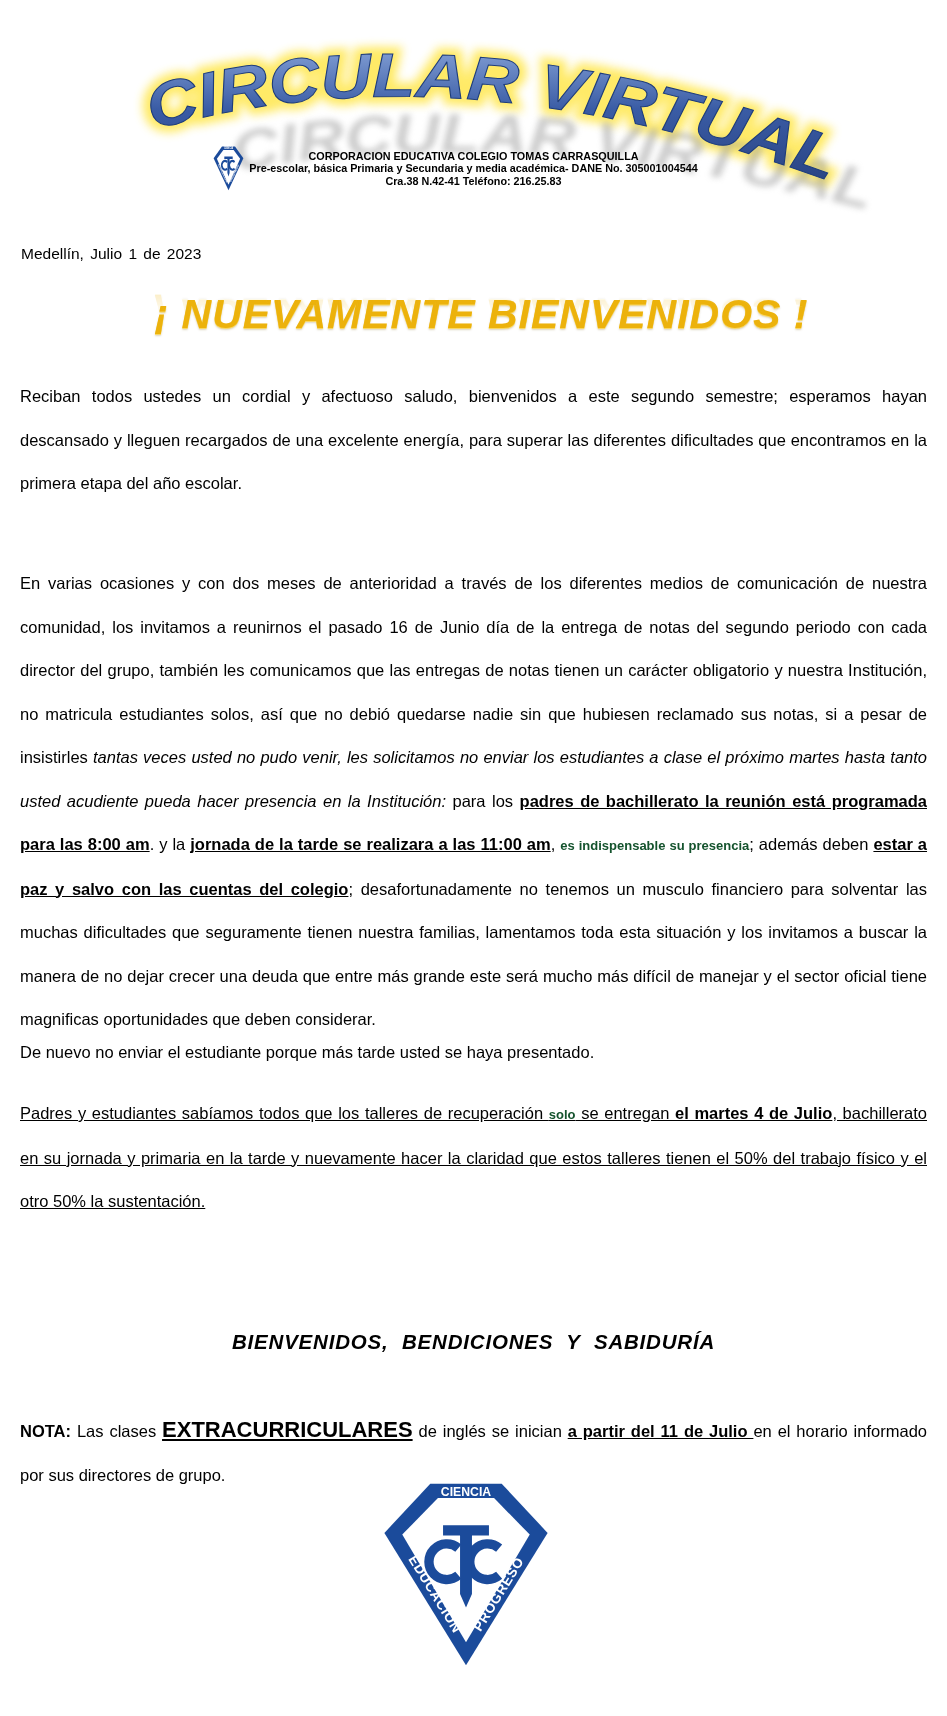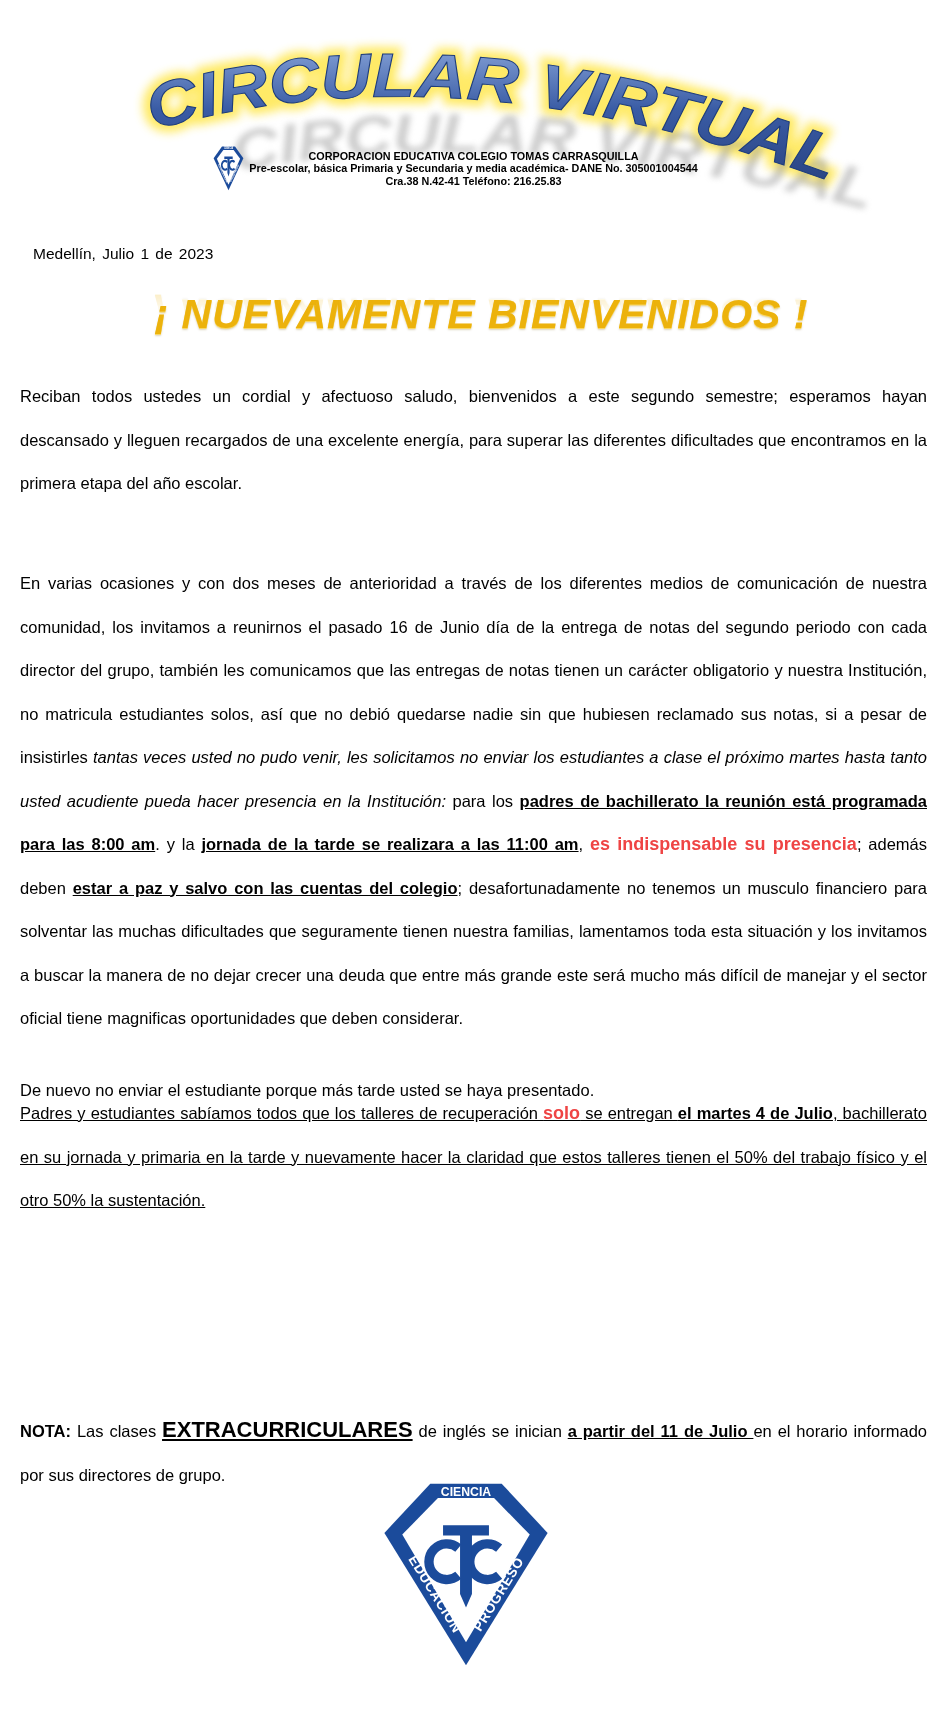--- a/index.html
+++ b/index.html
@@ -13,47 +13,47 @@
   .wordart-refl{fill:#9b9b9b;opacity:.5;font-size:56px;}
   .wordart-main{fill:url(#titleGrad);stroke:#1d3c7c;stroke-width:1px;}
 
   
   .logo-small{position:absolute;left:213px;top:146px;width:31px;height:46px;}
   .letterhead{position:absolute;left:0;right:0;top:150px;text-align:center;
               font-weight:700;font-size:10.8px;line-height:12.4px;}
   .letterhead .lh-line{white-space:nowrap;}
 
   
-  .date-line{position:absolute;left:21px;top:245px;font-size:15.5px;word-spacing:2px;margin-left:12px;}
+  .date-line{position:absolute;left:21px;top:245px;font-size:15.5px;word-spacing:2px;}
 
   
   .welcome-wrap{position:absolute;left:0;right:0;top:294px;text-align:center;line-height:1;padding-left:16px;}
   .welcome{display:block;font-style:italic;font-weight:700;font-size:41px;letter-spacing:1px;
            color:#ecb20c;text-shadow:0 1px 0 #f9d867,0 2px 2px rgba(120,90,0,.25);white-space:nowrap;}
   .welcome-refl{display:block;transform:scaleY(-.85);transform-origin:top;opacity:.28;
            margin-top:-6px;filter:blur(.6px);
            -webkit-mask-image:linear-gradient(to bottom,transparent 30%,rgba(0,0,0,.8));
            mask-image:linear-gradient(to bottom,transparent 30%,rgba(0,0,0,.8));}
 
   
   .para{position:absolute;left:20px;right:20px;font-size:16.5px;line-height:43.5px;
         text-align:justify;text-justify:inter-word;}
   .para.no-just{text-align:left;}
   #p1{top:375px;}
   #p2{top:562px;}
-  #p3{top:1069px;}
+  #p3{top:1031px;}
   #p4{top:1092px;text-decoration:underline;}
   #nota{top:1408px;}
 
   .run-n{}
   .run-u{}
   .run-i{font-style:italic;}
   .run-b{font-weight:700;}
   .run-bu{font-weight:700;text-decoration:underline;}
-  .run-bigblue{font-weight:700;color:#ef4444;font-size:18px;}
+  .run-bigblue{font-weight:700;color:#14532d;font-size:13px;}
   .run-bigbu{font-weight:700;font-size:22px;text-decoration:underline;}
 
   
   .closing{position:absolute;left:0;right:0;top:1330px;text-align:center;
            font-style:italic;font-weight:700;font-size:20.5px;word-spacing:7px;letter-spacing:.8px;}
 
   
   .logo-large{position:absolute;left:381px;top:1482px;width:170px;height:190px;}
 
   .gem-word{font-family:"Liberation Sans",sans-serif;font-weight:700;fill:#ffffff;}
@@ -122,20 +122,21 @@
   <div class="welcome-wrap">
     <span class="welcome">¡ NUEVAMENTE BIENVENIDOS !</span>
     <span class="welcome welcome-refl" aria-hidden="true">¡ NUEVAMENTE BIENVENIDOS !</span>
   </div>
 
   <div id="p1" class="para"><span class="run-n">Reciban todos ustedes un cordial y afectuoso saludo, bienvenidos a este segundo semestre; esperamos hayan descansado y lleguen recargados de una excelente energía, para superar las diferentes dificultades que encontramos en la primera etapa del año escolar.</span></div>
   <div id="p2" class="para"><span class="run-n">En varias ocasiones y con dos meses de anterioridad a través de los diferentes medios de comunicación de nuestra comunidad, los invitamos a </span><span class="run-u">reunirnos el pasado 16 de Junio día de la entrega de notas del segundo periodo </span><span class="run-n">con cada director del grupo, también les comunicamos que las entregas de notas tienen un carácter obligatorio y nuestra Institución, no matricula estudiantes solos, así que no debió quedarse nadie sin que hubiesen reclamado sus notas, si a pesar de insistirles </span><span class="run-i">tantas veces usted no pudo venir, les solicitamos no enviar los estudiantes a clase el próximo martes hasta tanto usted acudiente pueda hacer presencia en la Institución:</span><span class="run-n"> para los </span><span class="run-bu">padres de bachillerato la reunión está programada para las 8:00 am</span><span class="run-n">. y la </span><span class="run-bu">jornada de la tarde se realizara a las 11:00 am</span><span class="run-n">, </span><span class="run-bigblue">es indispensable su presencia</span><span class="run-n">; además deben </span><span class="run-bu">estar a paz y salvo con las cuentas del colegio</span><span class="run-n">; desafortunadamente no tenemos un musculo financiero para solventar las muchas dificultades que seguramente tienen nuestra familias, lamentamos toda esta situación y los invitamos a buscar la manera de no dejar crecer una deuda que entre más grande este será mucho más difícil de manejar y el sector oficial tiene magnificas oportunidades que deben considerar.</span></div>
   <div id="p3" class="para no-just"><span class="run-n">De nuevo no enviar el estudiante porque más tarde usted se haya presentado.</span></div>
   <div id="p4" class="para"><span class="run-n">Padres y estudiantes sabíamos todos que los talleres de recuperación </span><span class="run-bigblue">solo</span><span class="run-n"> se entregan </span><span class="run-b">el martes 4 de Julio</span><span class="run-n">, bachillerato en su jornada y primaria en la tarde y nuevamente hacer la claridad que estos talleres tienen el 50% del trabajo físico y el otro 50% la sustentación.</span></div>
 
+  <div class="closing">BIENVENIDOS, BENDICIONES Y SABIDURÍA</div>
 
   <div id="nota" class="para"><span class="run-b">NOTA:</span><span class="run-n"> Las clases </span><span class="run-bigbu">EXTRACURRICULARES</span><span class="run-n"> de inglés se inician </span><span class="run-bu">a partir del 11 de Julio </span><span class="run-n">en el horario informado por sus directores de grupo.</span></div>
 
   <svg class="logo-large" viewBox="0 0 100 112" preserveAspectRatio="none">
     <use href="#gem"></use>
   </svg>
 
 </div>
 
 </body></html>

